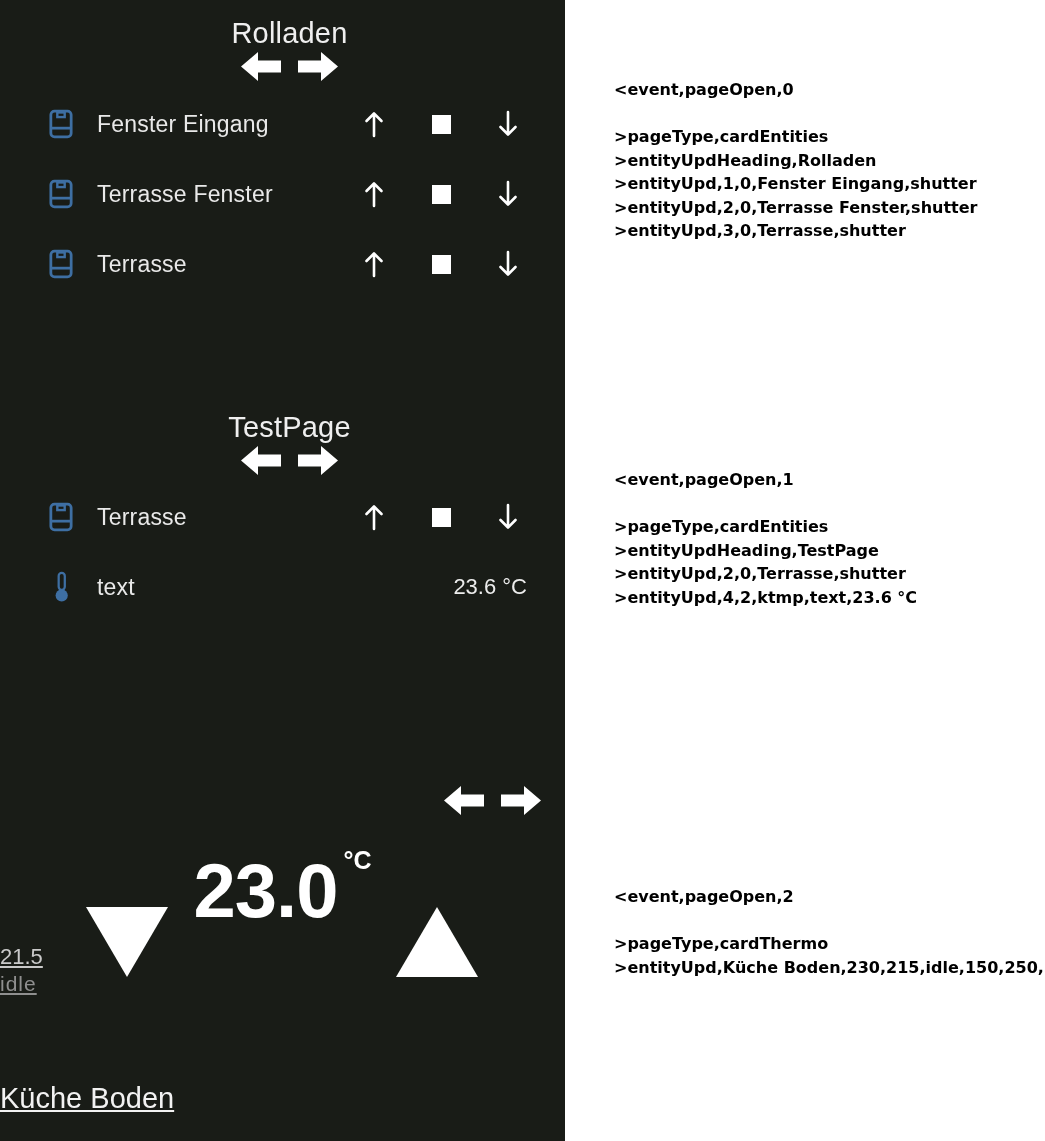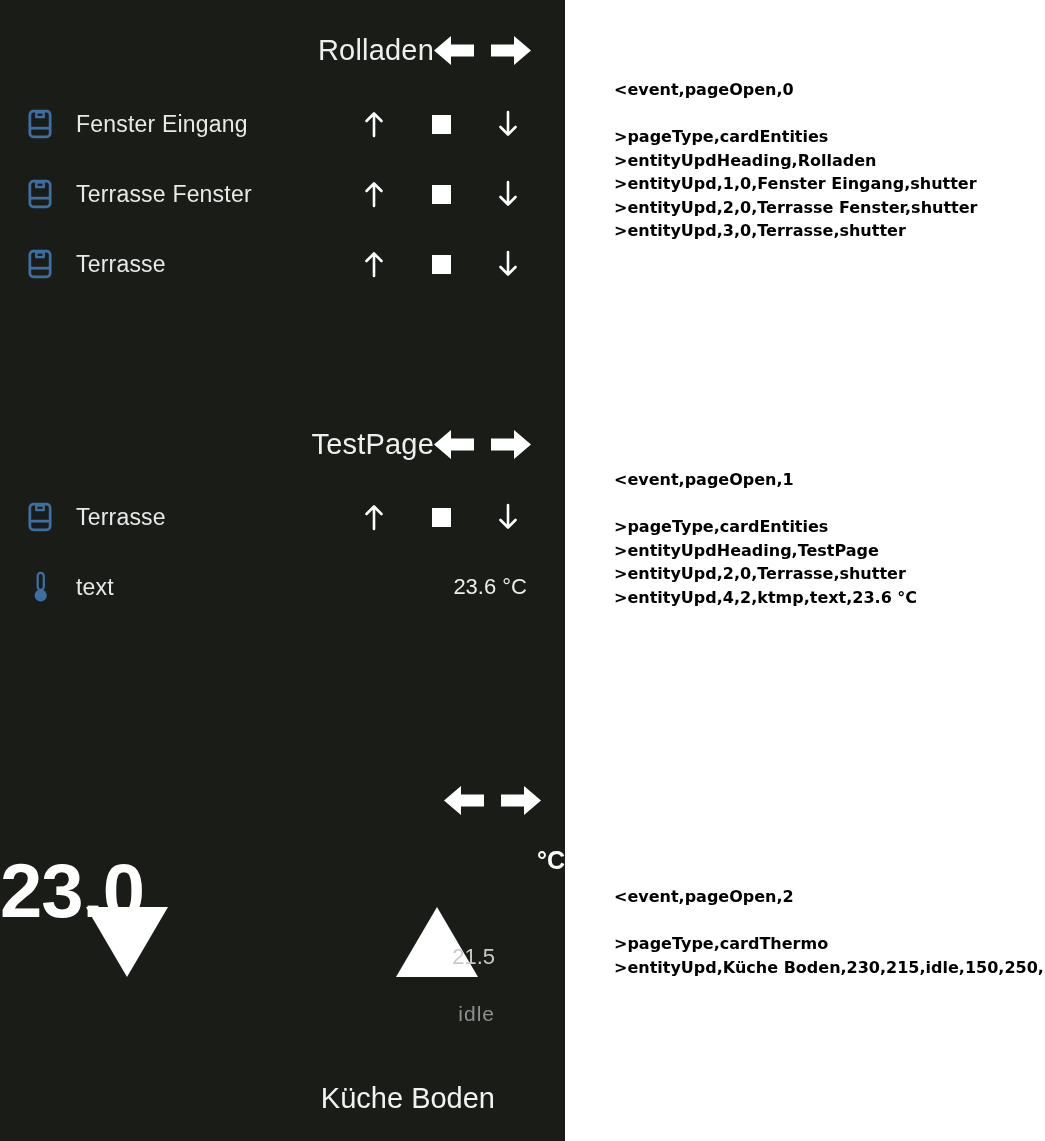--- a/index.html
+++ b/index.html
@@ -2,58 +2,58 @@
 <html><head>
 <meta charset="utf-8">
 <style>
   html,body{margin:0;padding:0;}
   body{width:1045px;height:1141px;background:#ffffff;position:relative;overflow:hidden;
        font-family:"Liberation Sans",sans-serif;}
 
   
   .panel{position:absolute;left:0;top:0;width:565px;height:1141px;background:#191c17;}
 
-  .card-header{position:absolute;left:30px;right:34px;height:40px;
-               display:flex;align-items:center;justify-content:flex-end;}
+  .card-header{position:absolute;left:30px;right:16px;height:40px;
+               display:flex;align-items:center;justify-content:center;flex-direction:column;}
   .card-title{font-size:29px;font-weight:400;color:#efefef;margin:0;letter-spacing:0.2px;}
   .nav{display:flex;gap:17px;align-items:center;}
   .nav-abs{position:absolute;right:24px;}
   .nav-btn{background:none;border:none;padding:0;cursor:pointer;display:block;height:33px;}
   .nav-btn svg{display:block;}
 
   .rows{position:absolute;left:0;right:0;}
-  .row{height:70px;display:flex;align-items:center;position:relative;padding-left:24px;}
+  .row{height:70px;display:flex;align-items:center;position:relative;padding-left:45px;}
   .entity-icon{width:32px;display:flex;align-items:center;justify-content:center;flex:none;}
   .label{margin-left:20px;font-size:23px;color:#e9e9e9;letter-spacing:0.2px;}
 
   .controls{position:absolute;right:44px;top:0;height:70px;display:flex;align-items:center;gap:41px;}
   .ctl{background:none;border:none;padding:0;cursor:pointer;width:26px;
        display:flex;align-items:center;justify-content:center;}
   .stop-square{display:block;width:19px;height:19px;background:#ffffff;}
 
   .value{position:absolute;right:38px;font-size:22px;color:#ececec;}
   .press{position:absolute;right:38px;color:#1b9dde;font-weight:700;font-size:21px;
          letter-spacing:0.5px;background:none;border:none;cursor:pointer;
          font-family:"Liberation Sans",sans-serif;padding:0;}
 
   .toggle{position:absolute;right:37px;top:16px;width:58px;height:38px;
           background:none;border:none;padding:0;cursor:pointer;}
   .toggle-track{position:absolute;left:0;top:7px;width:58px;height:24px;border-radius:12px;background:#4a4d4a;}
   .toggle-knob{position:absolute;left:0;top:0;width:38px;height:38px;border-radius:50%;background:#999999;}
 
   
-  .thermo-temp{position:absolute;left:0;width:565px;display:flex;justify-content:space-between;
+  .thermo-temp{position:absolute;left:0;width:565px;display:flex;justify-content:center;
                align-items:flex-start;color:#ffffff;}
   .big{font-size:76px;font-weight:700;line-height:1;letter-spacing:-1px;margin-top:7px;}
   .unit{font-size:25px;font-weight:700;margin:0 0 0 6px;}
   .tri-btn{position:absolute;background:none;border:none;padding:0;cursor:pointer;}
   .tri{display:block;width:0;height:0;border-left:41px solid transparent;border-right:41px solid transparent;}
   .tri-down{border-top:70px solid #ffffff;}
   .tri-up{border-bottom:70px solid #ffffff;}
-  .centered{position:absolute;left:0;width:495px;text-align:right;}
+  .centered{position:absolute;left:0;width:495px;text-align:left;text-decoration:underline;}
   .target{font-size:22px;color:#c9c9c9;}
   .state{font-size:21px;color:#8f8f8f;letter-spacing:1px;}
   .thermo-title{font-size:29px;color:#f2f2f2;}
 
   
   .proto-block{position:absolute;left:614px;color:#000000;font-weight:700;font-size:16px;
                line-height:23.5px;font-family:"DejaVu Sans","Liberation Sans",sans-serif;}
   .pline{min-height:23.5px;white-space:pre;}
 </style>
 </head>
@@ -258,21 +258,21 @@
     </div>
 
     <button class="tri-btn" style="left:86px;top:907px;">
       <span class="tri tri-down"></span>
     </button>
     <button class="tri-btn" style="left:396px;top:907px;">
       <span class="tri tri-up"></span>
     </button>
 
     <div class="centered target" style="top:944px;">21.5</div>
-    <div class="centered state" style="top:1002px;">idle</div>
+    <div class="centered state" style="top:972px;">idle</div>
     <div class="centered thermo-title" style="top:1082px;">Küche Boden</div>
   </section>
 </div>
 
 <div>
   <div class="proto-block" style="top:78px;">
     <div class="pline">&lt;event,pageOpen,0</div>
     <div class="pline"></div>
     <div class="pline">&gt;pageType,cardEntities</div>
     <div class="pline">&gt;entityUpdHeading,Rolladen</div>

